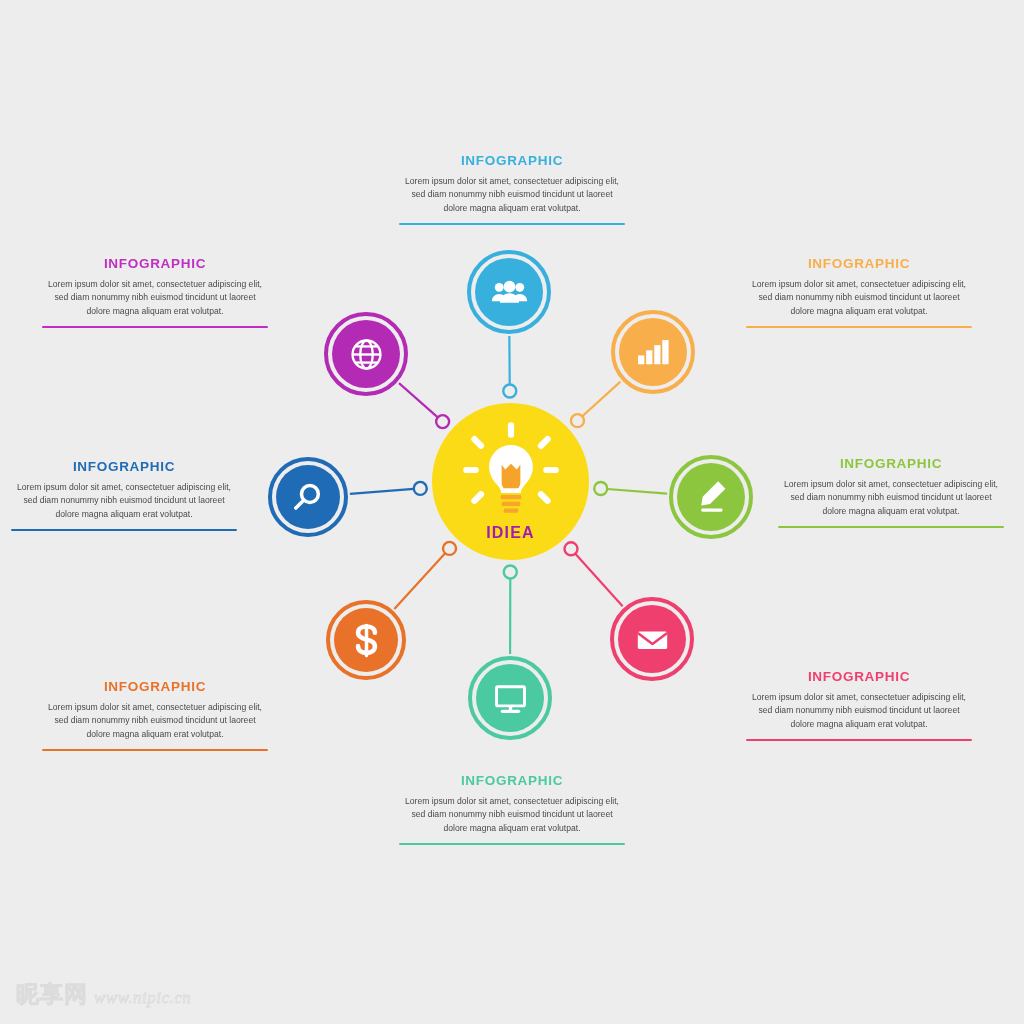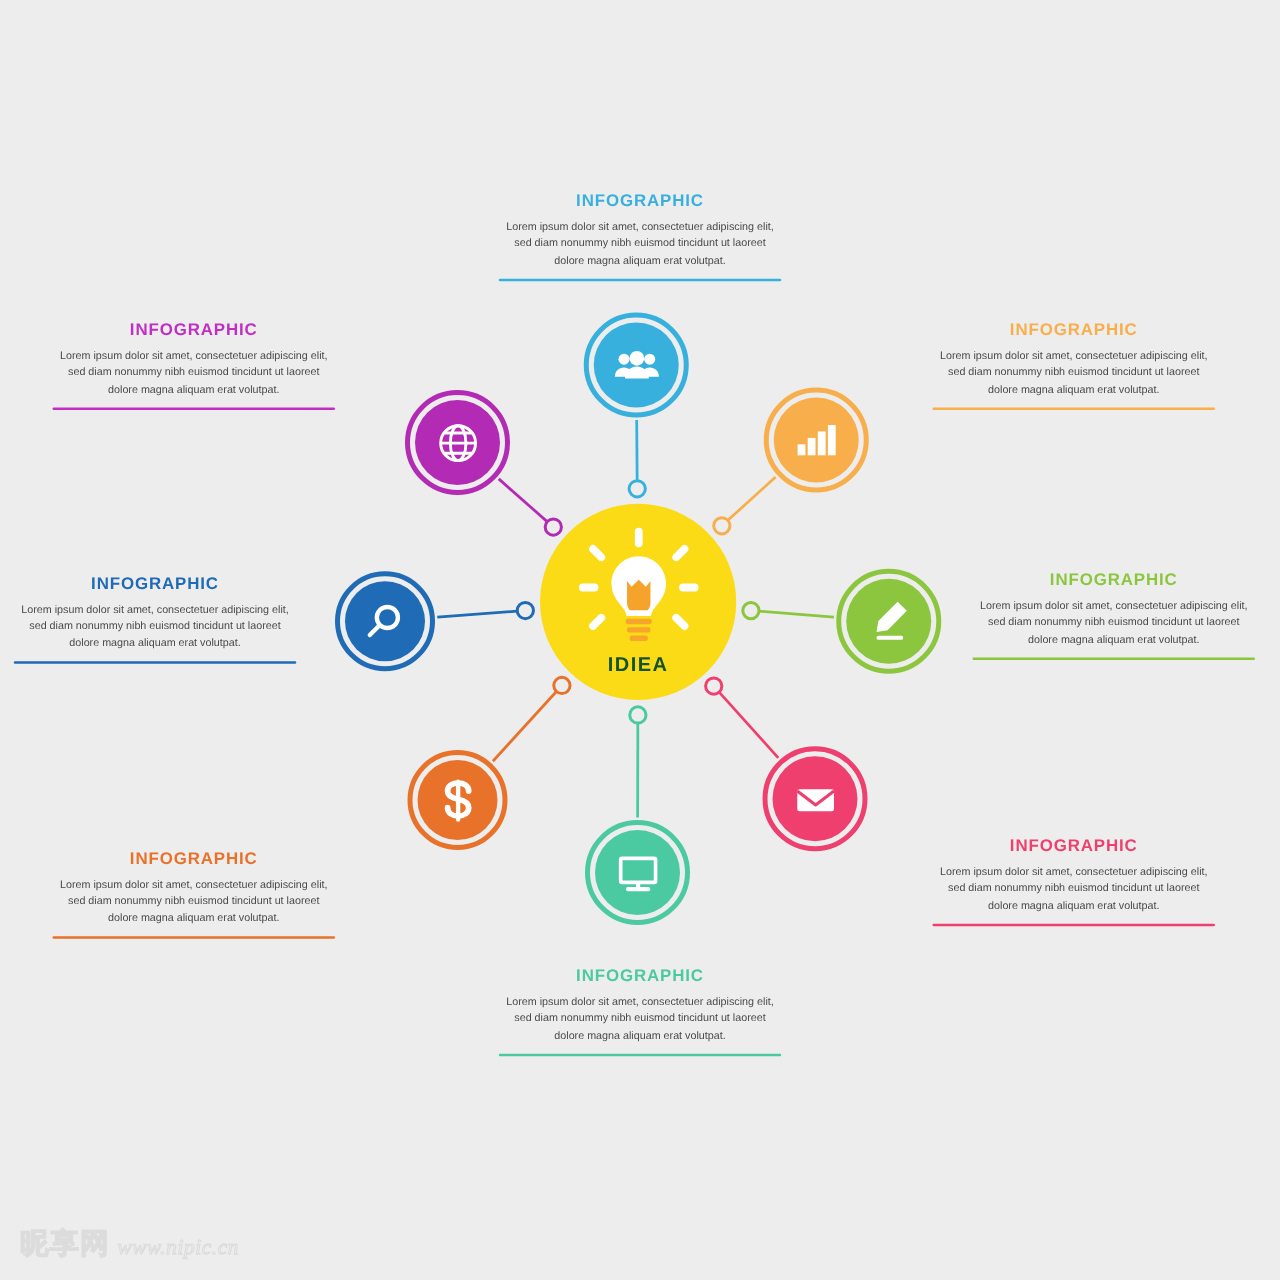--- a/index.html
+++ b/index.html
@@ -48,21 +48,21 @@
   }
   .hub-label {
     position: absolute;
     bottom: 18px;
     left: 0;
     width: 100%;
     text-align: center;
     font-size: 16px;
     font-weight: bold;
     letter-spacing: 1.2px;
-    color: #14532d;
+    color: #a21caf;
     font-family: "Liberation Sans", sans-serif;
   }
   .hub-bulb {
     position: relative;
     top: -12px;
     width: 104px;
     height: 104px;
   }
 
   

